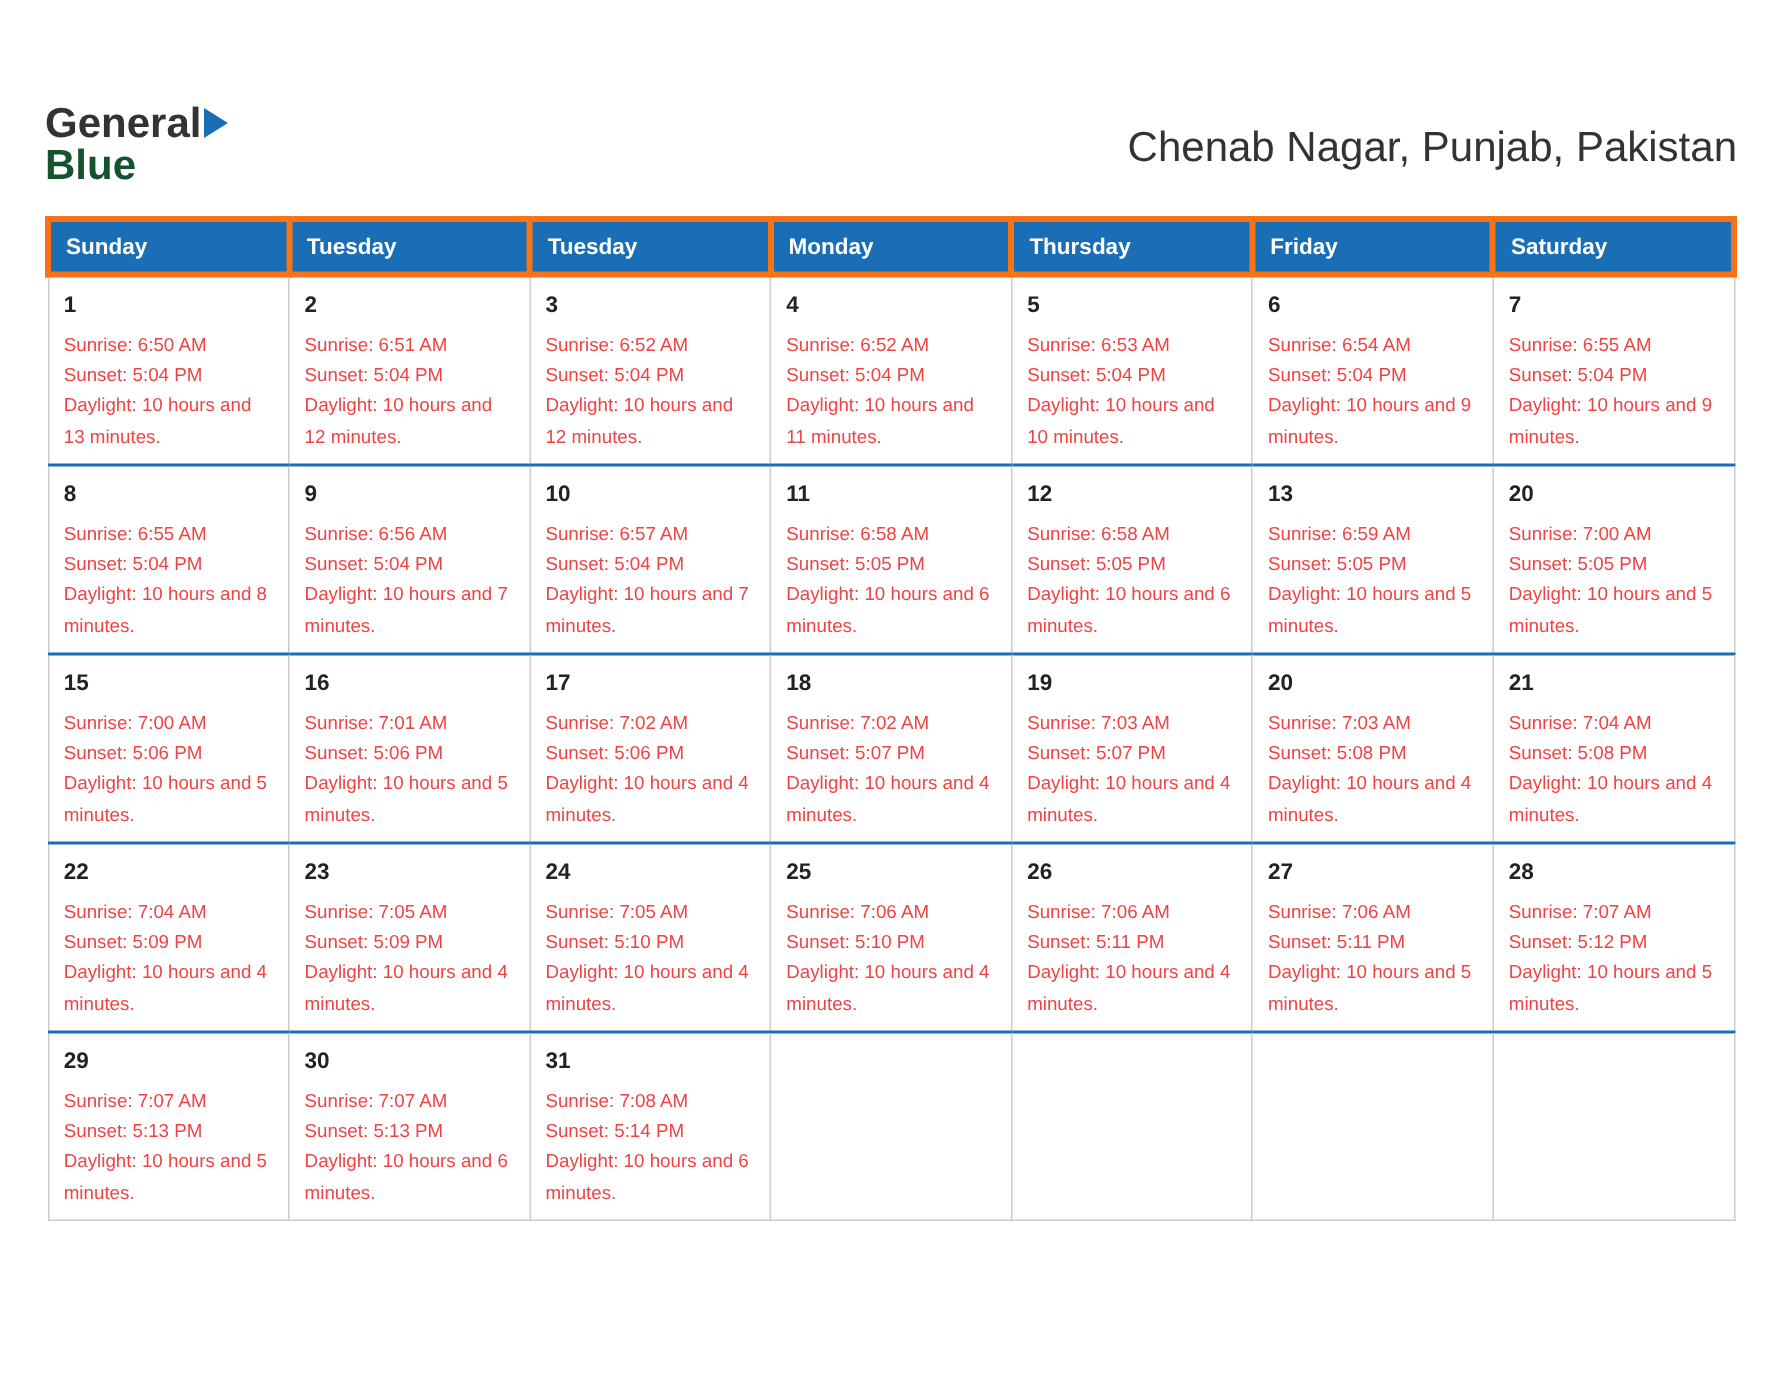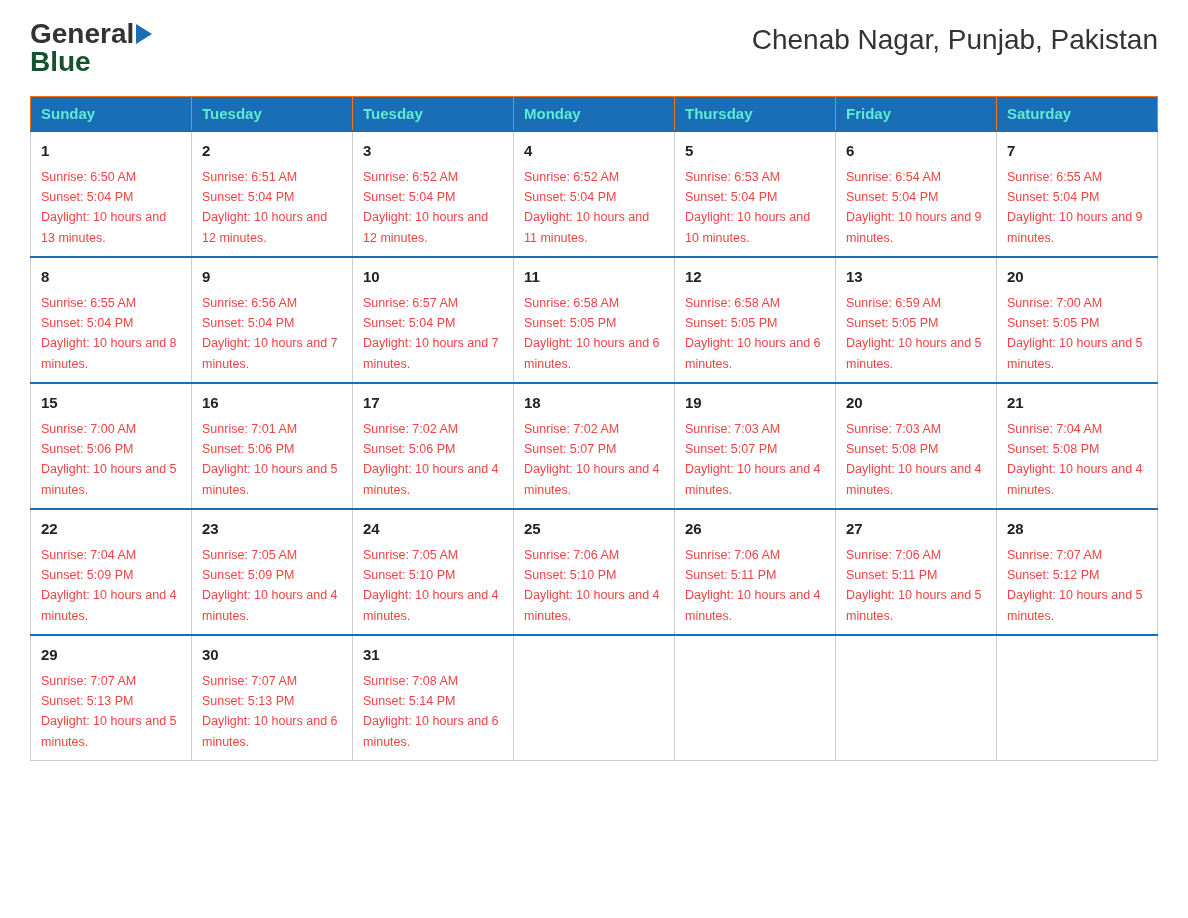--- a/index.html
+++ b/index.html
@@ -7,22 +7,23 @@
       font-family: Arial, sans-serif;
       background: #fff;
       color: #222;
       width: 1188px;
       min-height: 918px;
       padding: 20px 30px;
     }
     .header {
       display: flex;
       justify-content: space-between;
-      align-items: flex-start;
+      align-items: center;
       margin-bottom: 20px;
+      margin-top: 48px;
     }
     .logo {
       display: flex;
       flex-direction: column;
       align-items: flex-start;
     }
     .logo-text-general {
       font-size: 28px;
       font-weight: bold;
       color: #333;
@@ -58,26 +59,26 @@
       color: #333;
       margin-top: 4px;
     }
     table {
       width: 100%;
       border-collapse: collapse;
       table-layout: fixed;
     }
     thead tr th {
       background-color: #1a6eb5;
-      color: #5eead4;
+      color: #ffffff;
       font-size: 15px;
       font-weight: bold;
       padding: 8px 10px;
       text-align: left;
-      border: 1px solid #f97316;
+      border: 4px solid #f97316;
     }
     tbody tr td {
       vertical-align: top;
       padding: 8px 10px;
       border: 1px solid #ccc;
       border-top: 2px solid #1a6eb5;
       font-size: 13px;
       line-height: 1.5;
       min-height: 100px;
     }

